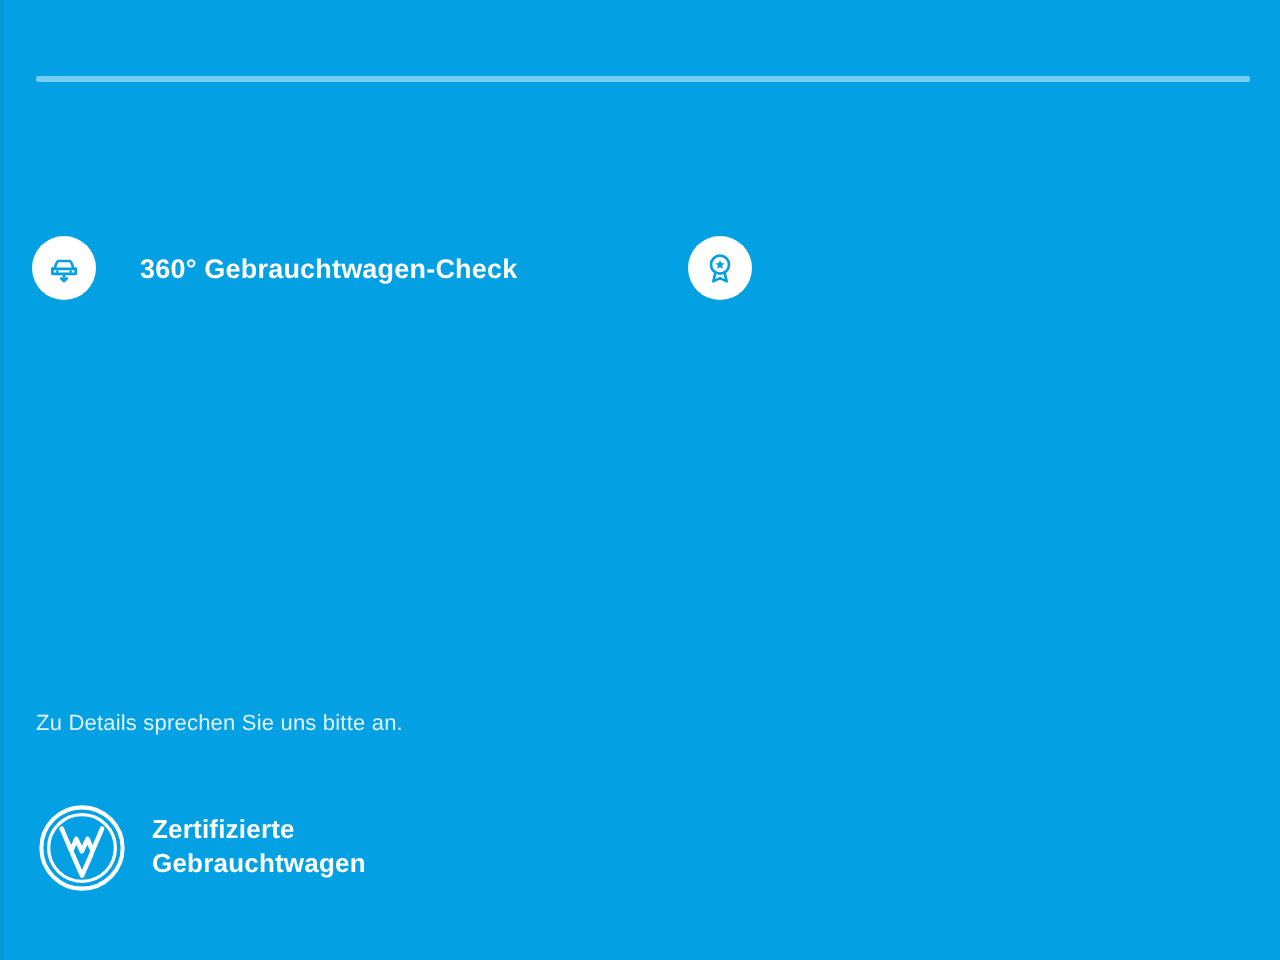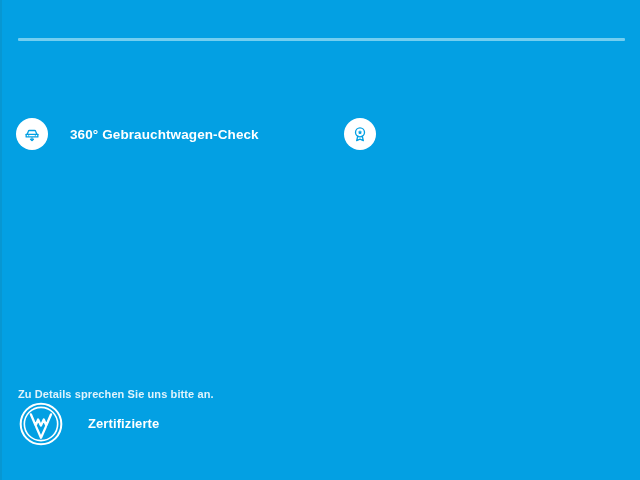--- a/index.html
+++ b/index.html
@@ -49,29 +49,28 @@
   .badge svg { display:block; }
   .label {
     margin-left:22px;
     font-size:13.5px; font-weight:bold; color:#ffffff;
     letter-spacing:.1px; white-space:nowrap;
   }
 
   
   .footnote {
     position:absolute; left:18px; top:356px;
-    font-size:11px; font-weight:bold; color:#dff3fc;
+    font-size:11px; font-weight:normal; color:#dff3fc;
     letter-spacing:.1px;
-    margin-top:32px;
   }
 
   
   .brand {
     position:absolute; left:18px; top:401px;
-    display:flex; align-items:center;gap:12px;
+    display:flex; align-items:center;
   }
   .vw-mark { width:46px; height:46px; flex:0 0 46px; }
   .brand-text {
     margin-left:12px;
     font-size:13px; font-weight:bold; color:#ffffff;
     line-height:1.28; letter-spacing:.1px;
   }
 </style>
 </head>
 <body>
@@ -127,14 +126,15 @@
   <span class="vw-mark">
     <svg width="46" height="46" viewBox="0 0 48 48" fill="none" stroke="#ffffff" stroke-width="2.1" stroke-linecap="round" stroke-linejoin="round">
       <circle cx="24" cy="24" r="21.2"></circle>
       <circle cx="24" cy="24" r="17.4" stroke-width="1.7"></circle>
       <path d="M13.4 13.9l5.0 11.6 2.6-6.2 2.9 6.4 3.0-6.4 2.6 6.2 5.0-11.6" stroke-width="2.4"></path>
       <path d="M19.0 27.0l5.0 11.4 5.0-11.4" stroke-width="2.4"></path>
     </svg>
   </span>
   <span class="brand-text">
     <span>Zertifizierte</span><br>
+    <span>Gebrauchtwagen</span>
   </span>
 </div>
 
 </body></html>

